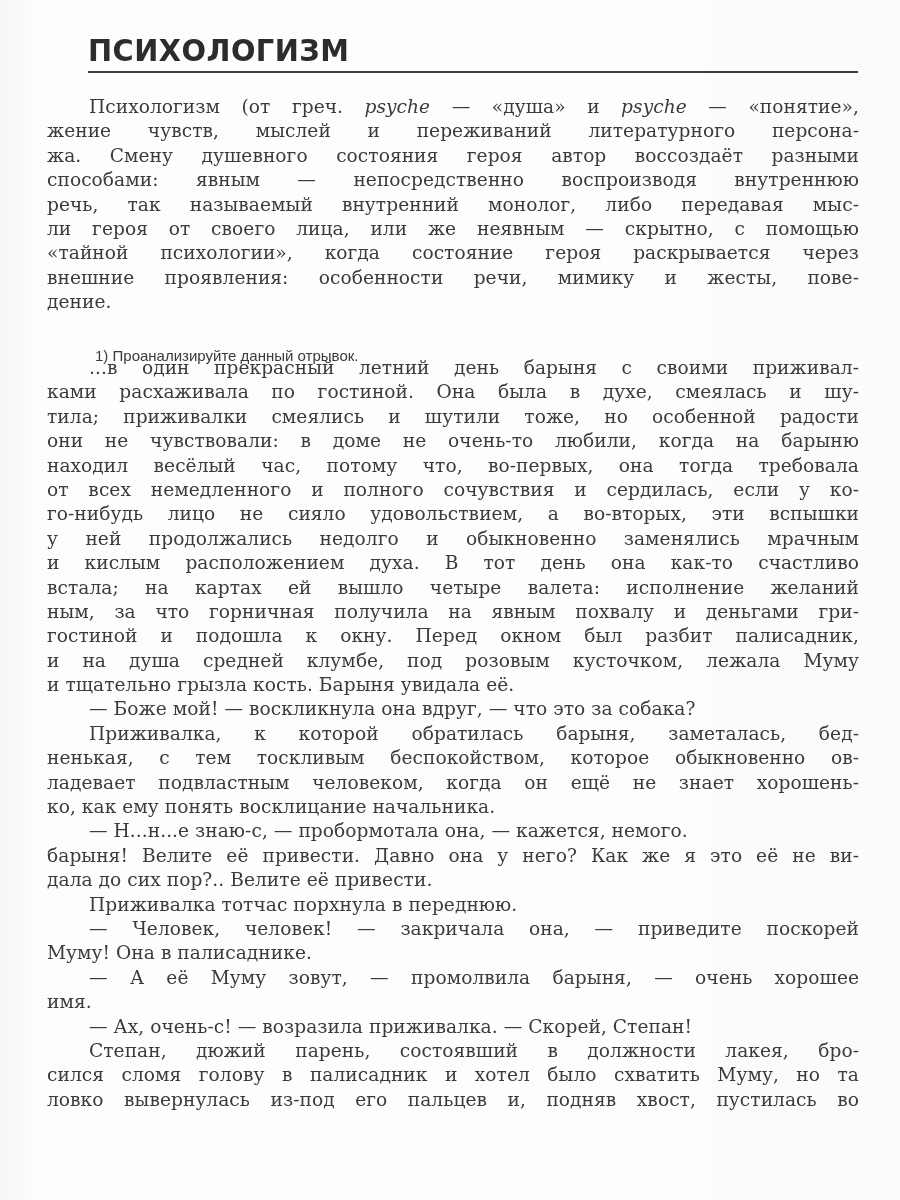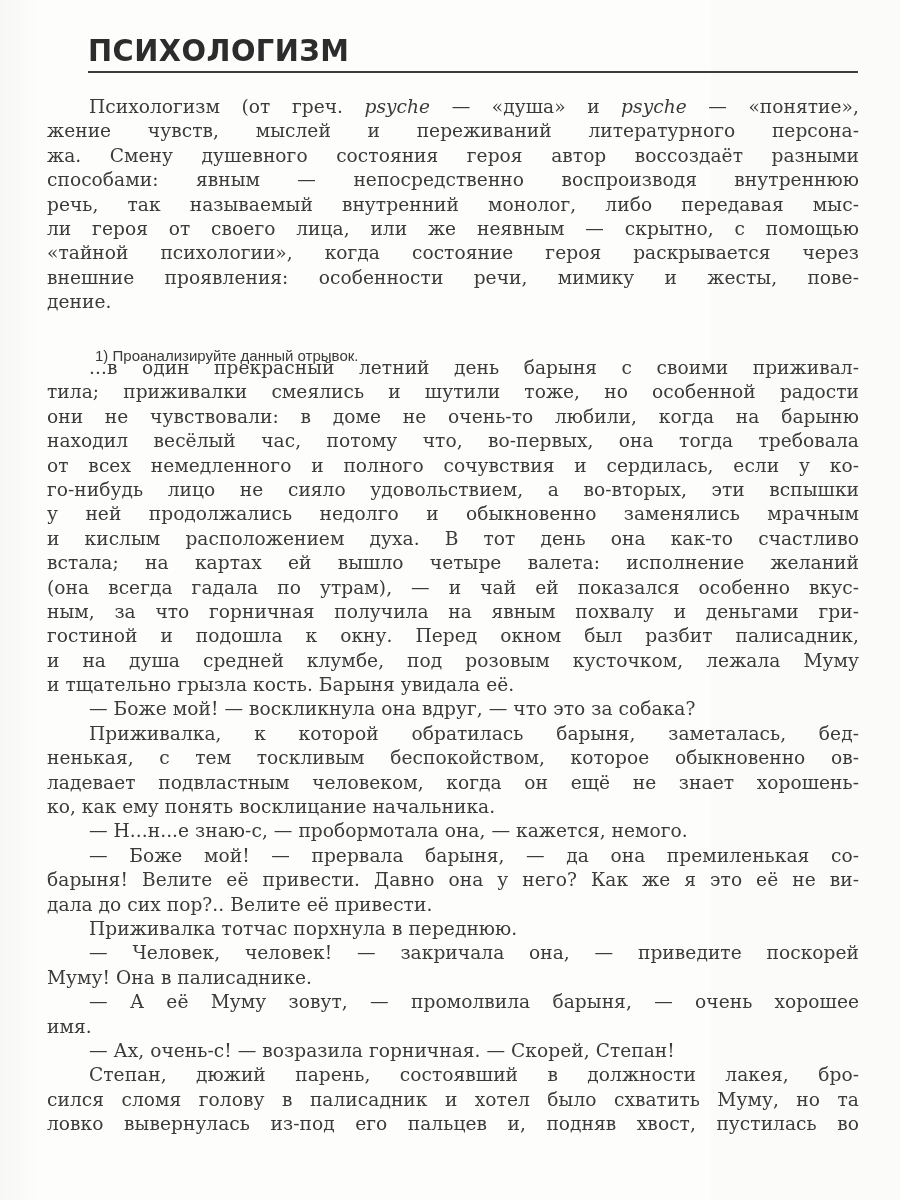--- a/index.html
+++ b/index.html
@@ -90,46 +90,45 @@
     <span class="line">ли героя от своего лица, или же неявным — скрытно, с помощью</span>
     <span class="line">«тайной психологии», когда состояние героя раскрывается через</span>
     <span class="line">внешние проявления: особенности речи, мимику и жесты, пове-</span>
     <span class="line last">дение.</span>
   </div>
 
   <div class="task">1) Проанализируйте данный отрывок.</div>
 
   <div class="text passage">
     <span class="line indent">...в один прекрасный летний день барыня с своими приживал-</span>
+    <span class="line">ками расхаживала по гостиной. Она была в духе, смеялась и шу-</span>
     <span class="line">тила; приживалки смеялись и шутили тоже, но особенной радости</span>
     <span class="line">они не чувствовали: в доме не очень-то любили, когда на барыню</span>
     <span class="line">находил весёлый час, потому что, во-первых, она тогда требовала</span>
     <span class="line">от всех немедленного и полного сочувствия и сердилась, если у ко-</span>
     <span class="line">го-нибудь лицо не сияло удовольствием, а во-вторых, эти вспышки</span>
     <span class="line">у ней продолжались недолго и обыкновенно заменялись мрачным</span>
     <span class="line">и кислым расположением духа. В тот день она как-то счастливо</span>
     <span class="line">встала; на картах ей вышло четыре валета: исполнение желаний</span>
-    <span class="line">(она всегда гадала по утрам), — и чай ей показался особенно вкус-</span>
     <span class="line">ным, за что горничная получила на явным похвалу и деньгами гри-</span>
     <span class="line">гостиной и подошла к окну. Перед окном был разбит палисадник,</span>
     <span class="line">и на душа средней клумбе, под розовым кусточком, лежала Муму</span>
     <span class="line last">и тщательно грызла кость. Барыня увидала её.</span>
     <span class="line indent last">— Боже мой! — воскликнула она вдруг, — что это за собака?</span>
     <span class="line indent">Приживалка, к которой обратилась барыня, заметалась, бед-</span>
     <span class="line">ненькая, с тем тоскливым беспокойством, которое обыкновенно ов-</span>
     <span class="line">ладевает подвластным человеком, когда он ещё не знает хорошень-</span>
     <span class="line last">ко, как ему понять восклицание начальника.</span>
     <span class="line indent last">— Н...н...е знаю-с, — пробормотала она, — кажется, немого.</span>
-    <span class="line indent">— Боже мой! — прервала барыня, — да она премиленькая со-</span>
     <span class="line">барыня! Велите её привести. Давно она у него? Как же я это её не ви-</span>
     <span class="line last">дала до сих пор?.. Велите её привести.</span>
     <span class="line indent last">Приживалка тотчас порхнула в переднюю.</span>
     <span class="line indent">— Человек, человек! — закричала она, — приведите поскорей</span>
     <span class="line last">Муму! Она в палисаднике.</span>
     <span class="line indent">— А её Муму зовут, — промолвила барыня, — очень хорошее</span>
     <span class="line last">имя.</span>
-    <span class="line indent last">— Ах, очень-с! — возразила горничная. — Скорей, Степан!</span>
+    <span class="line indent last">— Ах, очень-с! — возразила приживалка. — Скорей, Степан!</span>
     <span class="line indent">Степан, дюжий парень, состоявший в должности лакея, бро-</span>
     <span class="line">сился сломя голову в палисадник и хотел было схватить Муму, но та</span>
     <span class="line">ловко вывернулась из-под его пальцев и, подняв хвост, пустилась во</span>
   </div>
 
 </div>
 
 </body></html>

